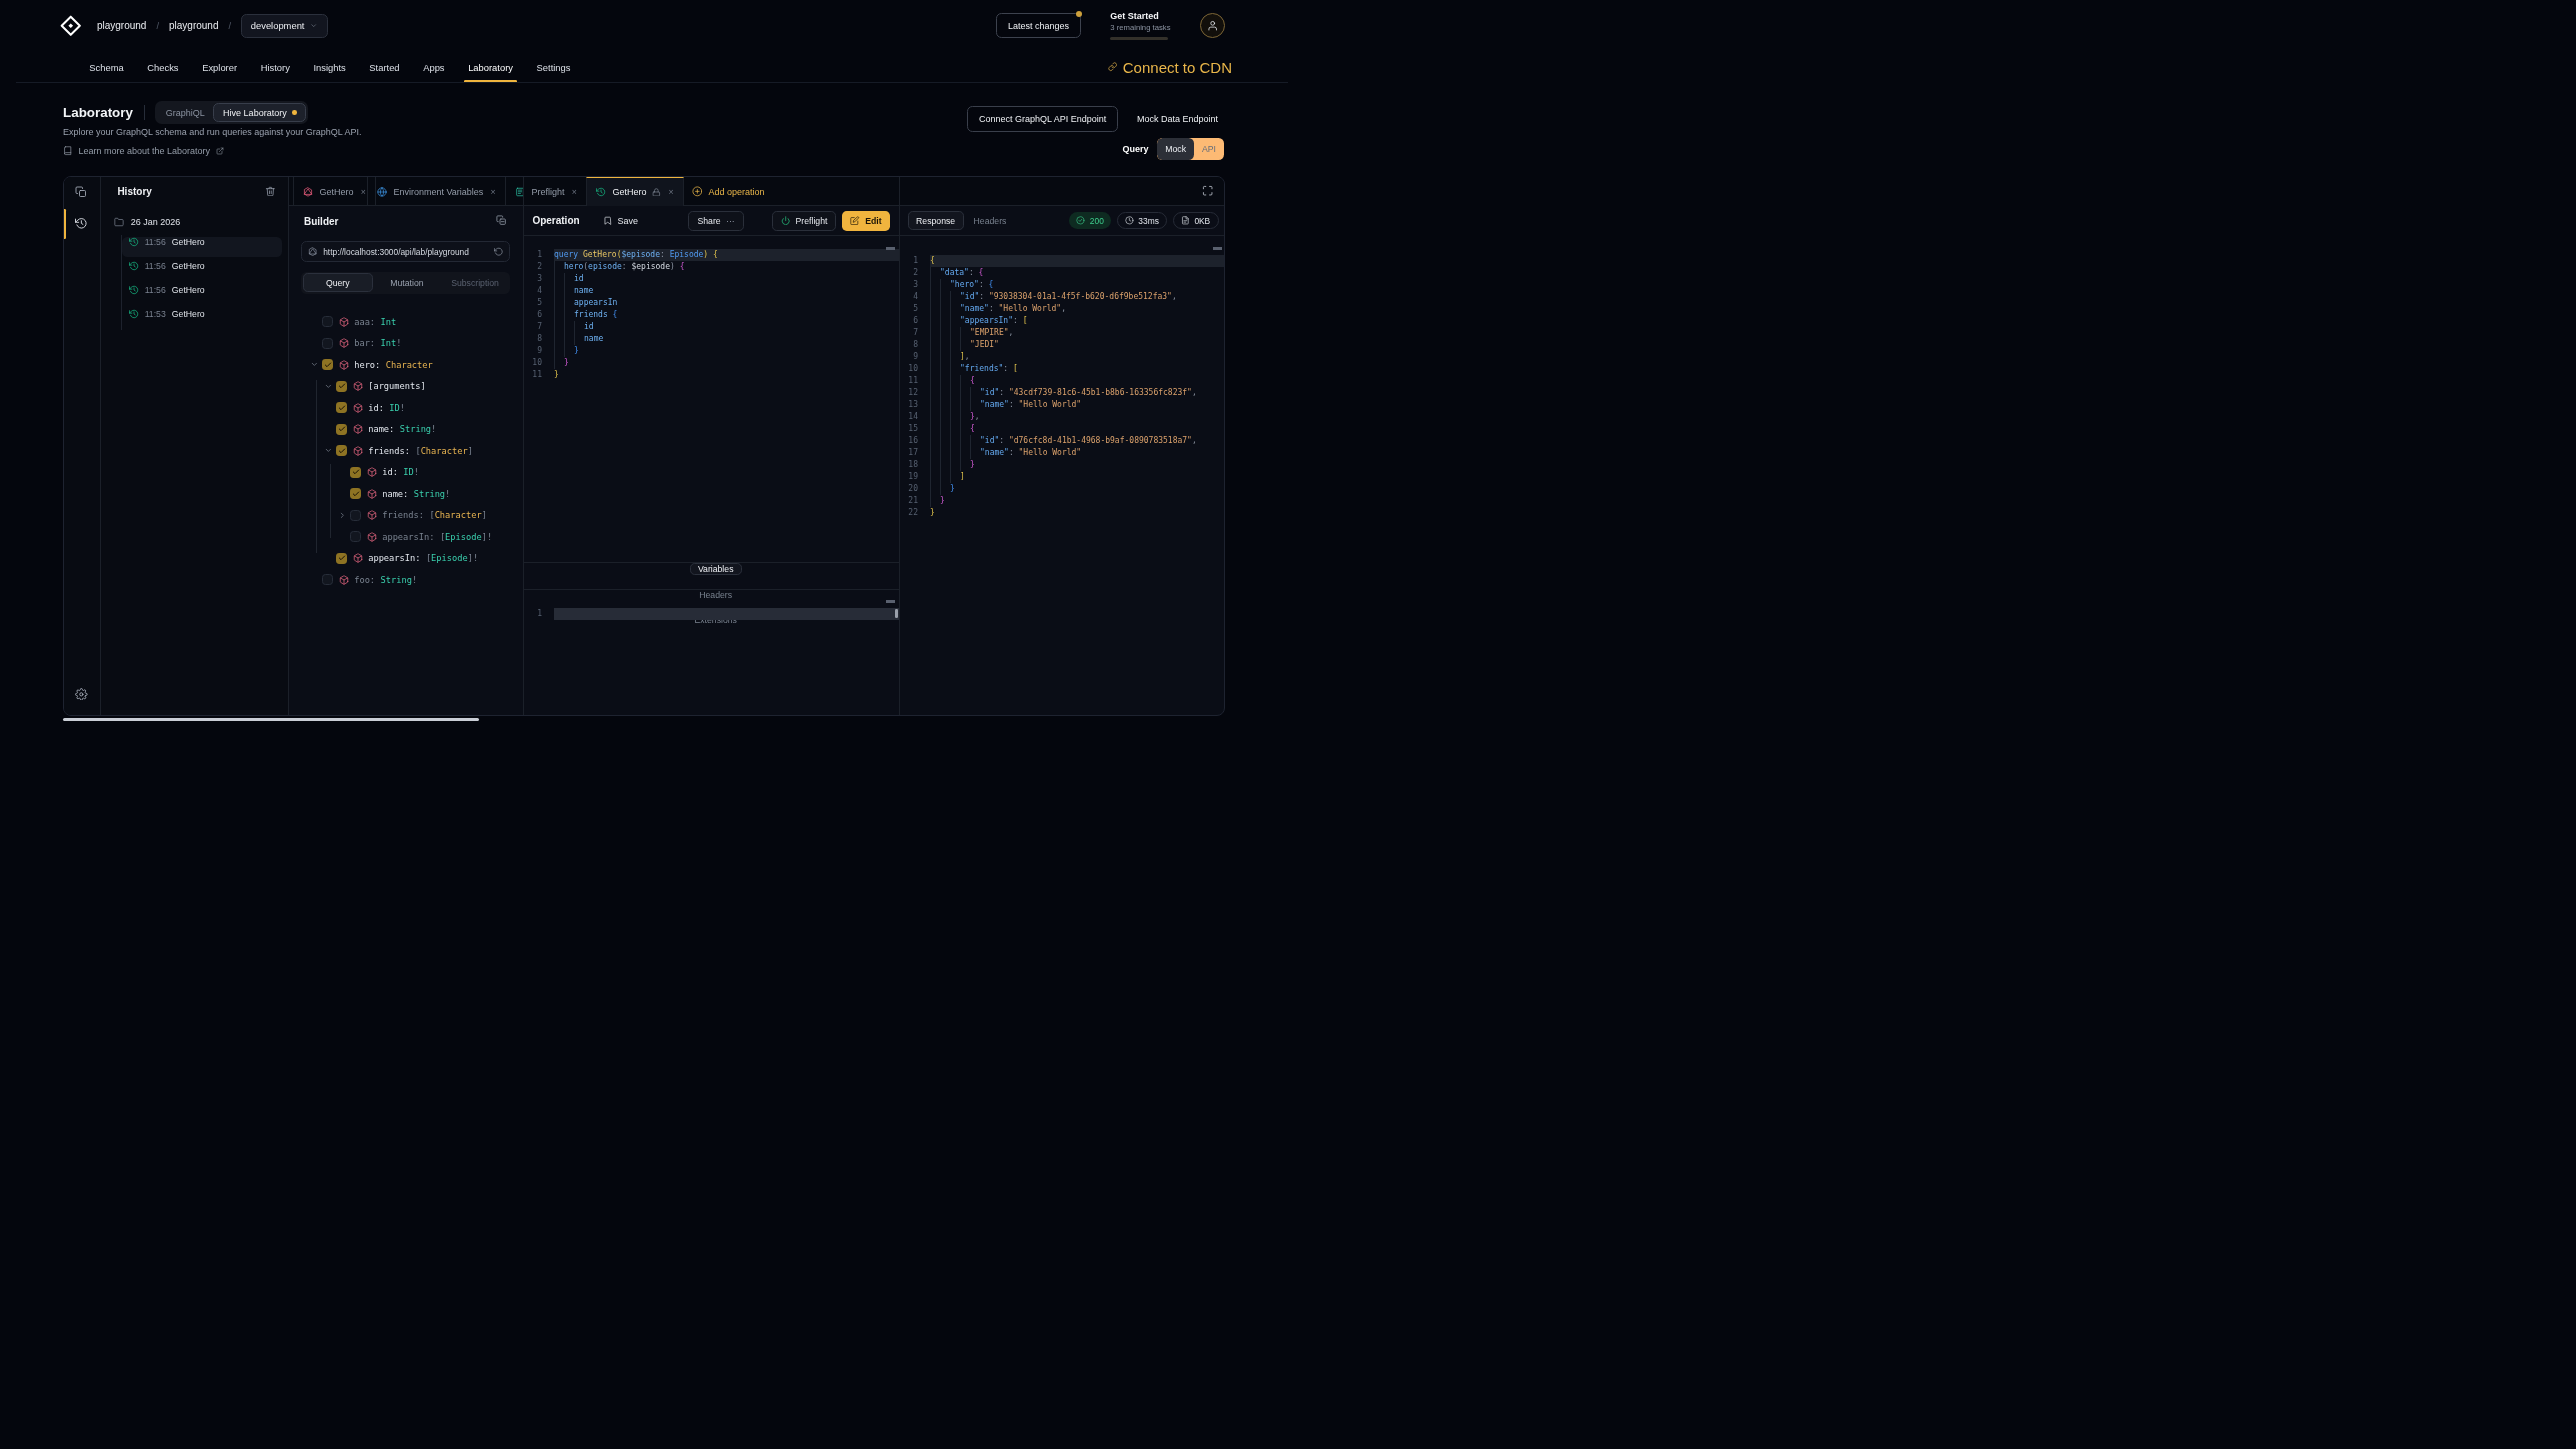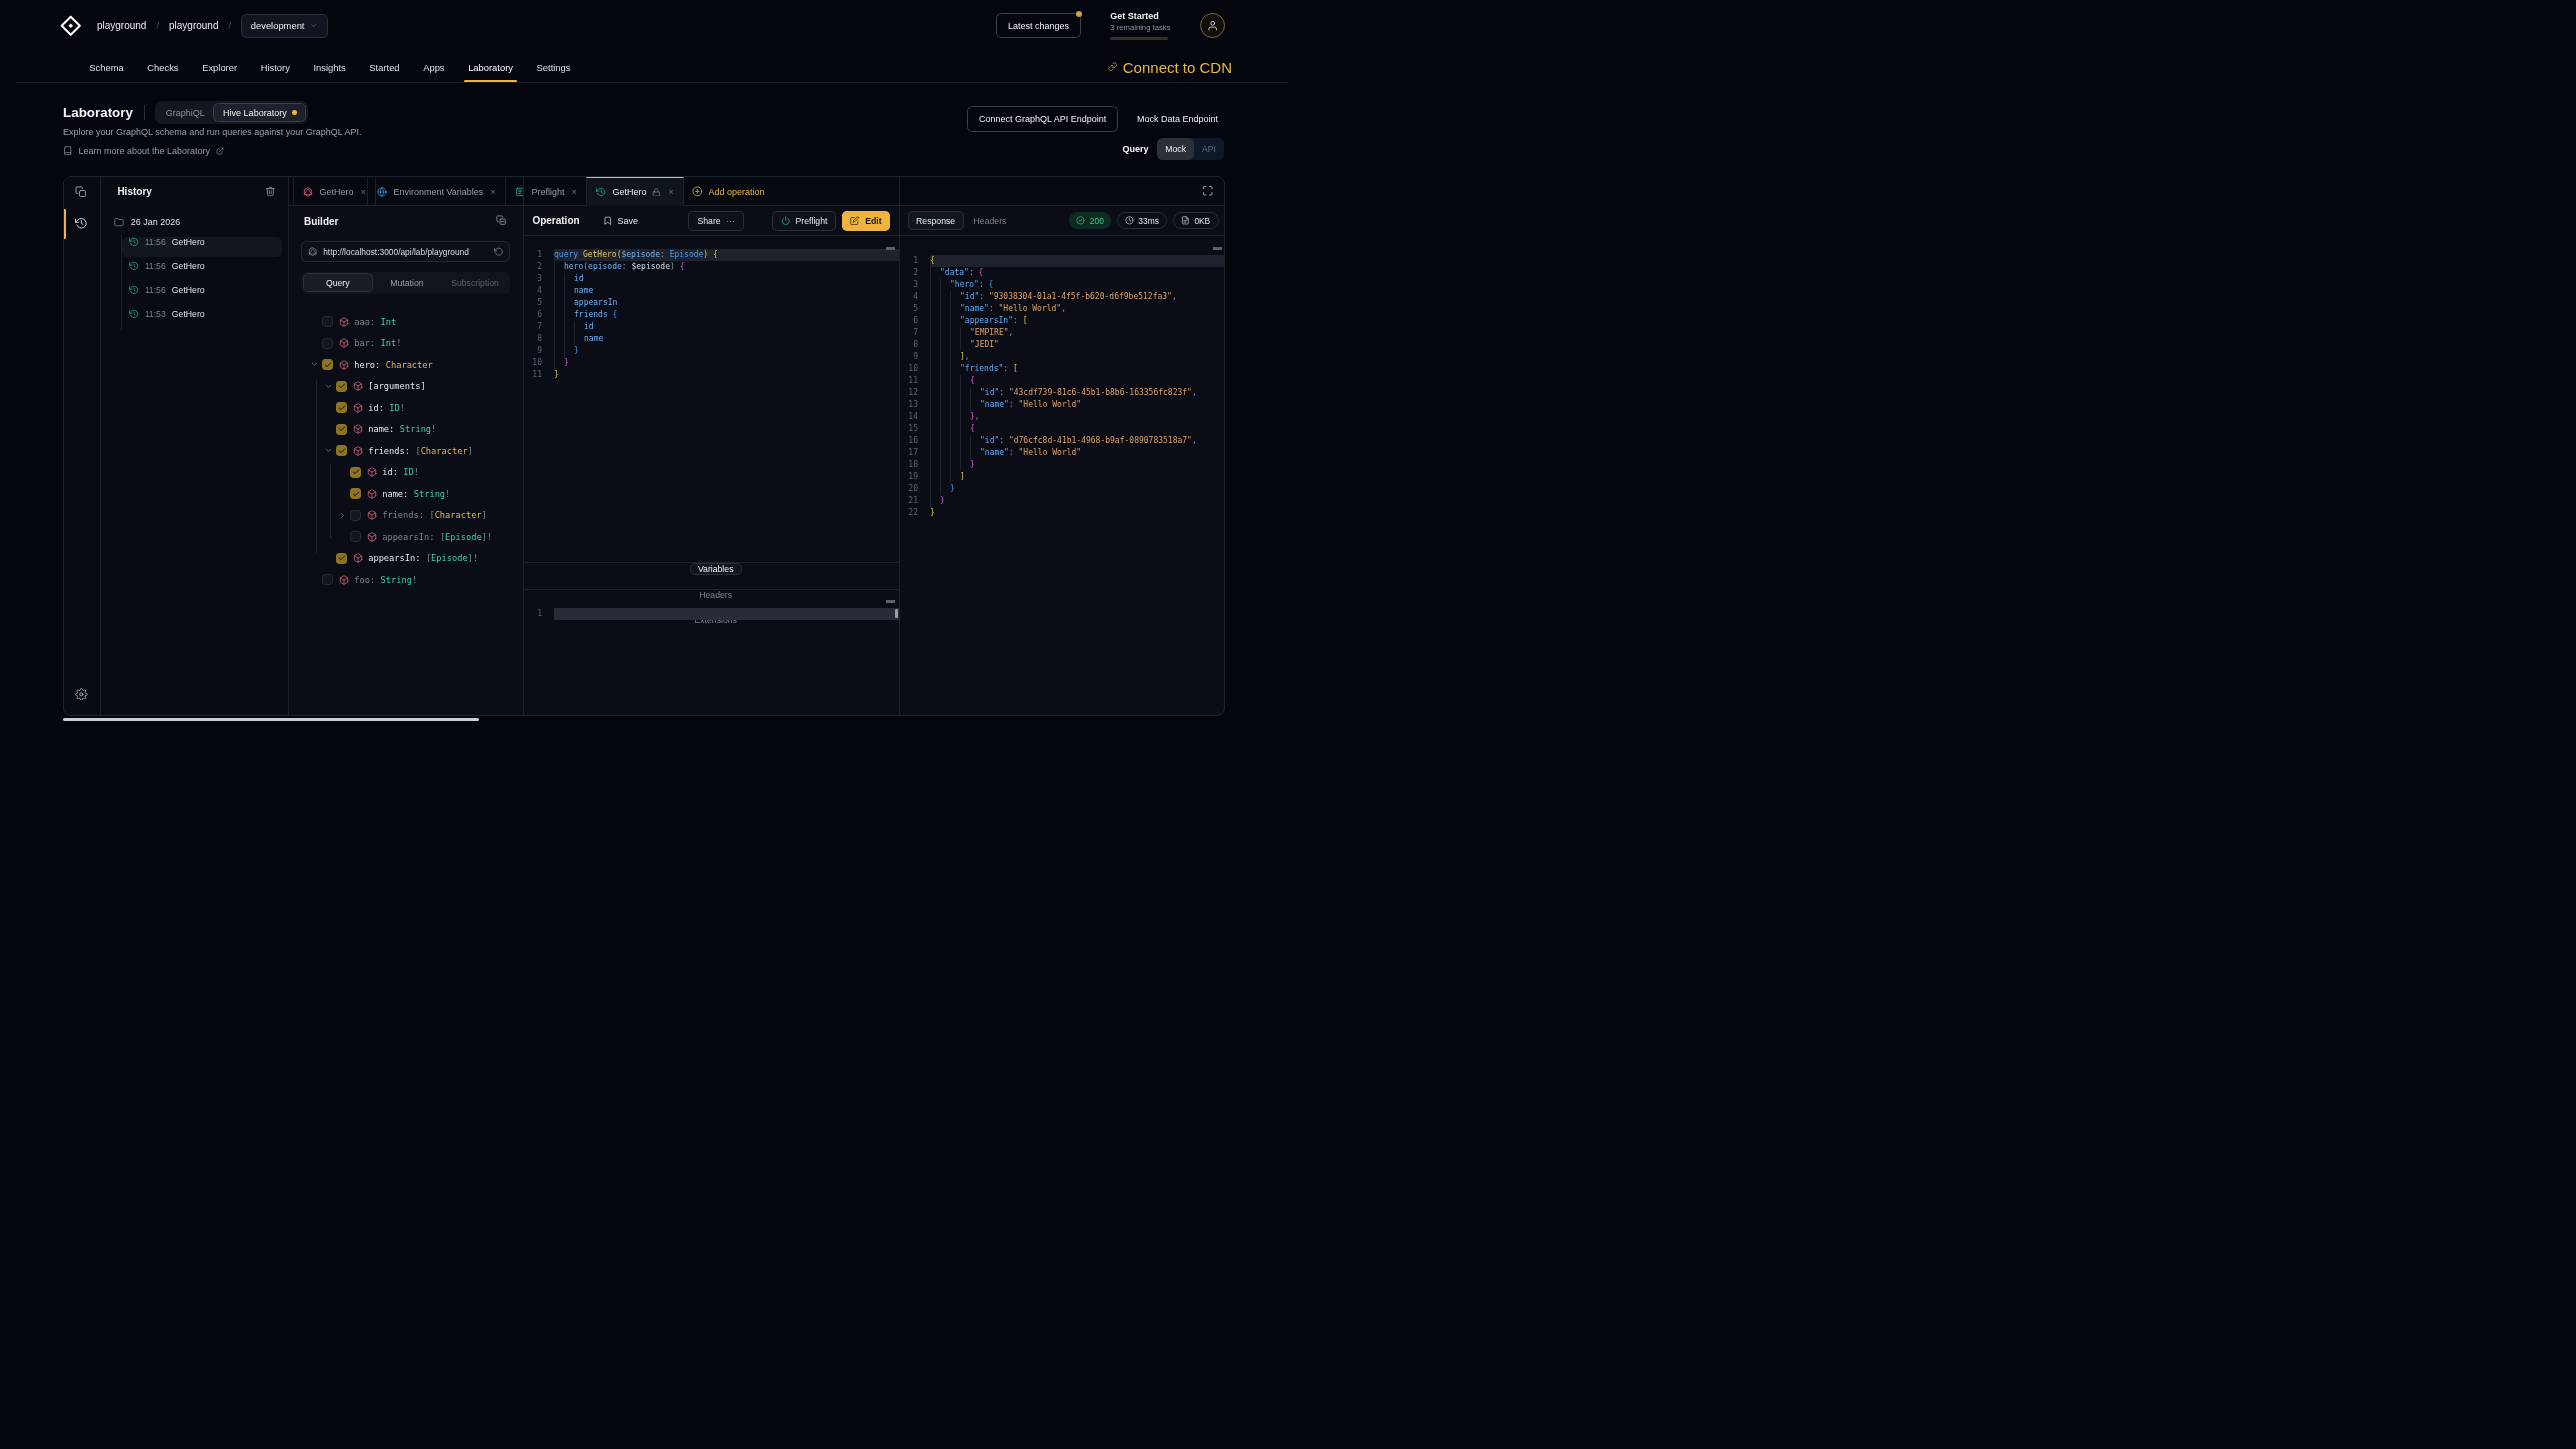--- a/index.html
+++ b/index.html
@@ -41,21 +41,21 @@
   .mode-toggle { display:flex; align-items:center; background:#14171f; border-radius:6.7px; padding:2px; height:23px; }
   .mode-opt { font-size:9px; color:#8b93a1; padding:0 8.7px; display:flex; align-items:center; height:19px; cursor:pointer; }
   .mode-opt.active { background:#1d212b; border:0.7px solid #383e4b; border-radius:5.4px; color:#f0f2f5; gap:5.4px; }
   .mode-dot { width:4.7px; height:4.7px; border-radius:50%; background:#f0b53e; }
   .lab-sub { position:absolute; left:63px; top:127px; font-size:9px; color:#9aa1ae; }
   .learn-more { position:absolute; left:63px; top:146px; display:flex; align-items:center; gap:6px; color:#959da9; font-size:9px; cursor:pointer; }
   .endpoint-btn { position:absolute; right:170px; top:106px; height:25.5px; padding:0 10.7px; display:flex; align-items:center; border:0.7px solid #3a3f4b; border-radius:5.4px; font-size:9px; color:#f0f2f5; cursor:pointer; }
   .mock-btn { position:absolute; right:70px; top:106px; height:25.5px; display:flex; align-items:center; font-size:9px; color:#f0f2f5; cursor:pointer; }
   .qma { position:absolute; right:64px; top:138px; display:flex; align-items:center; gap:8.7px; }
   .qma-label { font-size:9px; font-weight:700; color:#fff; }
-  .seg { display:flex; align-items:center; background:#0f172a; border-radius:5.4px; height:21.5px; overflow:hidden; }
+  .seg { display:flex; align-items:center; background:#fdba74; border-radius:5.4px; height:21.5px; overflow:hidden; }
   .seg-opt { font-size:8.7px; padding:0 8px; height:21.5px; display:flex; align-items:center; cursor:pointer; }
   .seg-opt.active { background:#2c2f37; color:#eef0f4; border-radius:5.4px; }
   .seg-opt.dim { color:#666e7b; }
 
   
   .panel { position:absolute; left:63px; top:176px; width:1162px; height:540px; background:#0a0d16; border:0.7px solid #1e2330; border-radius:8px; overflow:hidden; }
   .col-line { position:absolute; top:0; bottom:0; width:0.7px; background:#1b2029; }
   .tabstrip { position:absolute; left:0; top:0; width:1162px; height:29px; background:#060910; border-bottom:0.7px solid #1b2029; }
   .rail { position:absolute; left:0; top:0; bottom:0; width:36px; background:#080b12; }
   .rail-ico { position:absolute; left:11.4px; color:#aab1bd; cursor:pointer; }

